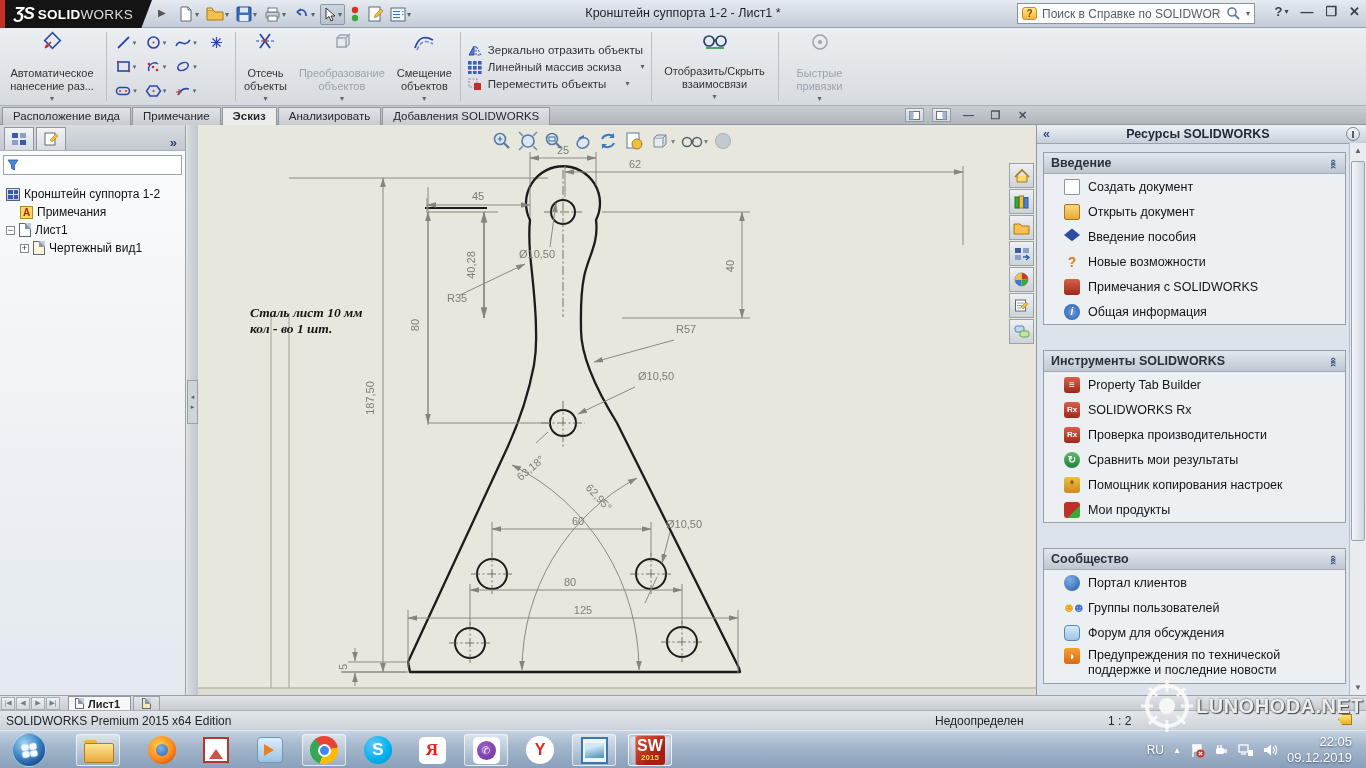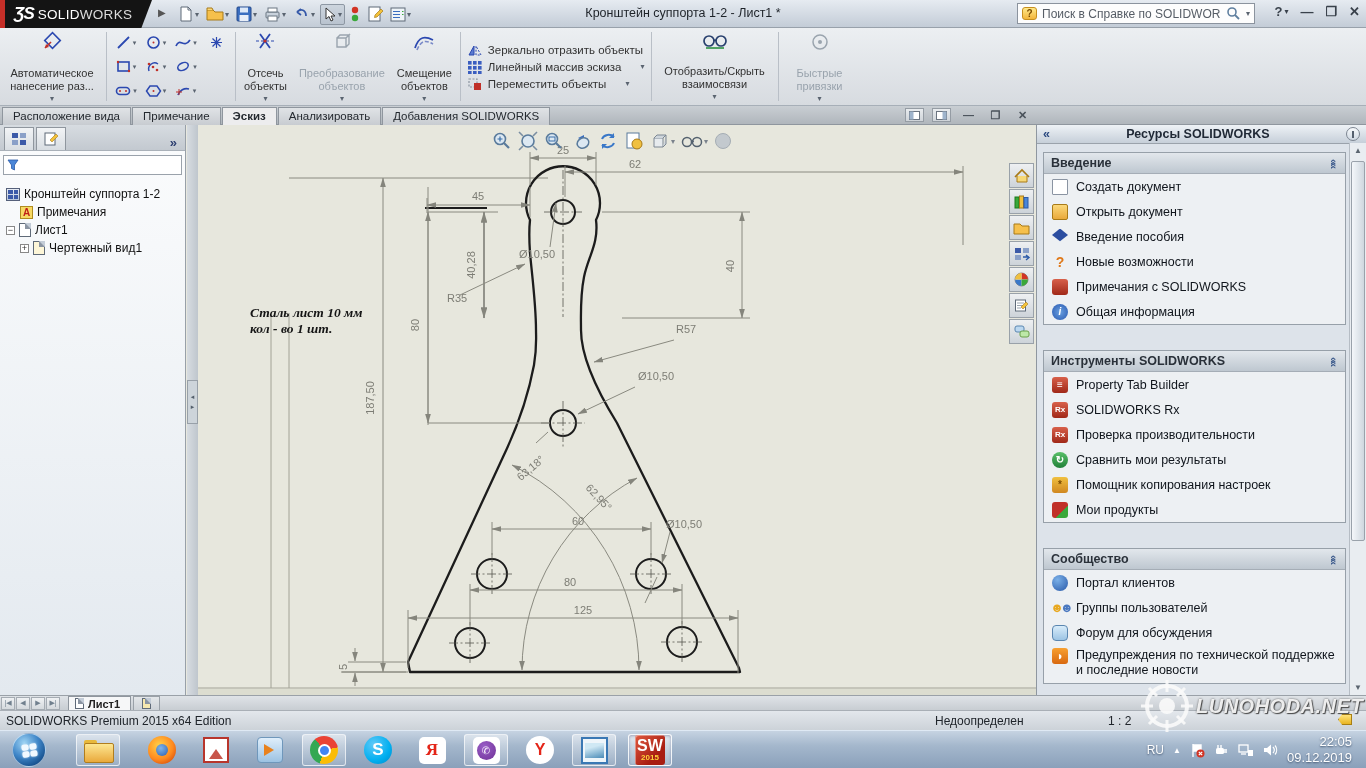--- a/index.html
+++ b/index.html
@@ -6,21 +6,21 @@
   html,body{width:1366px;height:768px}
   body{position:relative;overflow:hidden;font-family:"Liberation Sans",sans-serif;background:#e8e8df;font-size:12px;color:#222}
   svg{display:block;overflow:visible}
 
   
   .titlebar{position:absolute;left:0;top:0;width:1366px;height:28px;background:linear-gradient(#e6ebf1,#c3ccd7);border-bottom:1px solid #98a1ab}
   .logo{position:absolute;left:0;top:0;width:152px;height:28px;background:#141414;clip-path:polygon(0 0,100% 0,93% 100%,0 100%);display:flex;align-items:center;gap:4px;padding-left:8px}
   .logo .red{width:5px;height:28px;background:#c62f28;position:absolute;left:0;top:0}
   .logo .zs{color:#fff;font-weight:bold;font-style:italic;font-size:17px;letter-spacing:-1px;margin-left:6px}
   .logo .sw{color:#fff;font-weight:bold;font-size:13.5px;letter-spacing:.3px}
-  .logo .sw b{font-weight:normal}.logo .sw span{font-weight:normal;color:#ddd}
+  .logo .sw b{font-weight:bold}.logo .sw span{font-weight:normal;color:#ddd}
   .menuarrow{position:absolute;left:158px;top:7px;color:#555;font-size:10px}
   .qat{position:absolute;left:176px;top:2px;height:24px;display:flex;align-items:center;gap:3px}
   .qbtn{display:flex;align-items:center;gap:1px;padding:2px 2px;border-radius:2px}
   .qbtn .dd{font-size:8px;color:#5a6470}
   .qbtn.pressed{border:1px solid #8d97a3;background:linear-gradient(#cdd5de,#b9c3cf)}
   .titletext{position:absolute;left:400px;right:400px;top:6px;text-align:center;font-size:12.5px;color:#1d2228;white-space:nowrap}
   .search{position:absolute;right:111px;top:3px;width:238px;height:21px;background:#fdfdfd;border:1px solid #8b939e;display:flex;align-items:center;padding:0 4px;gap:5px}
   .search .bubble{width:15px;height:13px;background:linear-gradient(#ffe98a,#f3b53b);border:1px solid #c78f1e;border-radius:3px;color:#7a4a00;font-size:10px;font-weight:bold;text-align:center;line-height:12px}
   .search .stext{flex:1;color:#565d66;font-size:12px;white-space:nowrap;overflow:hidden}
   .winbtns{position:absolute;right:6px;top:4px;display:flex;gap:12px;align-items:center;color:#39414b;font-size:13px;font-weight:bold}
@@ -87,21 +87,21 @@
   .frame{stroke:#a2a296;stroke-width:1}
 
   
   .taskpane{position:absolute;left:1036px;top:125px;width:330px;height:570px;background:#dde3ea;border-left:1px solid #8f97a0}
   .tphead{height:19px;background:linear-gradient(#eef2f6,#c6cfd9);border-bottom:1px solid #9aa2ab;display:flex;align-items:center;padding:0 6px;font-weight:bold;font-size:12.5px;color:#1f2835}
   .tphead .ttl{flex:1;text-align:center}
   .tpbody{position:absolute;left:6px;right:20px;top:27px;bottom:0;overflow:hidden}
   .sec{border:1px solid #97a0a9;background:#edf0f3;margin-bottom:25px}
   .sech{height:21px;background:linear-gradient(#e2e7ec,#bec7d0);border-bottom:1px solid #a5adb6;display:flex;align-items:center;padding:0 7px;font-weight:bold;font-size:12.5px;color:#2a313a}
   .sech .chev{margin-left:auto;color:#3c5a8c;font-size:11px;letter-spacing:-2px;transform:rotate(90deg)}
-  .item{min-height:25px;display:flex;align-items:center;gap:8px;padding:0 8px;font-size:12.5px;color:#10151c}
+  .item{min-height:25px;display:flex;align-items:center;gap:8px;padding:0 20px;font-size:12.5px;color:#10151c}
   .item.tall{align-items:flex-start;padding-top:3px;line-height:1.2;min-height:38px}
   .i16{width:16px;height:16px;flex:none;display:flex;align-items:center;justify-content:center;font-size:10px;border-radius:3px;color:#fff;font-weight:bold}
   .scroll{position:absolute;right:0;top:18px;bottom:0;width:17px;background:#e9edf1;border-left:1px solid #b6bdc5}
   .scroll .ar{height:15px;text-align:center;font-size:8px;color:#5b6570;line-height:15px}
   .thumb{position:absolute;left:1px;right:1px;top:18px;height:380px;background:linear-gradient(90deg,#f4f7fa,#cfd7df);border:1px solid #9aa2ab;border-radius:2px}
   .pin{width:14px;height:14px;border:1px solid #7c8591;border-radius:50%;background:linear-gradient(#f8fafc,#cfd8e2);position:relative}
   .pin:after{content:"";position:absolute;left:5px;top:3px;width:2px;height:7px;background:#55606e}
 
   
   .sheetbar{position:absolute;left:0;top:695px;width:1366px;height:15px;background:linear-gradient(#dfe3e7,#c8cdd2);border-top:1px solid #9aa1a8;display:flex;align-items:center;font-size:10.5px}
@@ -109,21 +109,21 @@
   .stab{height:15px;display:flex;align-items:center;gap:4px;background:#f6f7f8;border:1px solid #8f969e;border-bottom:none;padding:0 10px 0 6px;margin-left:8px;font-weight:bold;font-size:11px}
   .stab2{height:14px;display:flex;align-items:center;background:linear-gradient(#e4e7ea,#cdd2d7);border:1px solid #9aa1a8;border-bottom:none;padding:0 8px;margin-left:2px}
   .statusbar{position:absolute;left:0;top:710px;width:1366px;height:20px;background:linear-gradient(#e3e7ec,#ccd2d8);border-top:1px solid #a9afb6;display:flex;align-items:center;font-size:12px;color:#20252b}
   .statusbar .lft{padding-left:6px}
   .st-state{position:absolute;left:935px}
   .st-scale{position:absolute;left:1108px}
   .tagico{position:absolute;left:1338px;top:3px;width:14px;height:11px;background:linear-gradient(#ffe37a,#e8b422);border:1px solid #a87f14;clip-path:polygon(0 50%,30% 0,100% 0,100% 100%,30% 100%)}
 
   
   .watermark{position:absolute;left:1138px;top:676px;width:228px;height:60px;z-index:60;display:flex;align-items:center;pointer-events:none}
-  .wmtext{font-weight:bold;font-size:20px;letter-spacing:.5px;color:rgba(250,250,250,.92);text-shadow:0 0 2px #555,1px 1px 1px #444;font-style:italic}
+  .wmtext{font-weight:bold;font-size:20px;letter-spacing:.5px;color:rgba(250,250,250,.92);text-shadow:0 0 2px #555,1px 1px 1px #444;}
 
   
   .taskbar{position:absolute;left:0;top:730px;width:1366px;height:38px;background:linear-gradient(#c6d3e2 0%,#a4b7cc 40%,#8aa0ba 100%);border-top:1px solid #dfe9f4}
   .orb{position:absolute;left:12px;top:2px;width:34px;height:34px;border-radius:50%;background:radial-gradient(circle at 35% 28%,#9fd4f4,#3f86c8 45%,#1b5694 75%,#0e3a6e);border:1px solid rgba(255,255,255,.55);display:flex;align-items:center;justify-content:center}
   .orbflag{width:15px;height:13px;display:grid;grid-template:1fr 1fr/1fr 1fr;gap:1.5px;transform:rotate(-8deg)}
   .orbflag i{background:#f2f9ff;border-radius:2px;box-shadow:0 0 2px rgba(255,255,255,.8)}
   .tbi{position:absolute;top:3px;width:44px;height:32px;display:flex;align-items:center;justify-content:center;border-radius:3px}
   .tbi.open{border:1px solid rgba(255,255,255,.65);background:linear-gradient(rgba(255,255,255,.45),rgba(255,255,255,.12))}
   .tbi.pressed{border:1px solid rgba(255,255,255,.8);background:linear-gradient(rgba(255,255,255,.6),rgba(215,228,240,.35));box-shadow:inset 0 1px 3px rgba(0,0,60,.3)}
   .tray{position:absolute;right:0;top:0;height:38px;display:flex;align-items:center;gap:9px;padding-right:14px;color:#fff}

